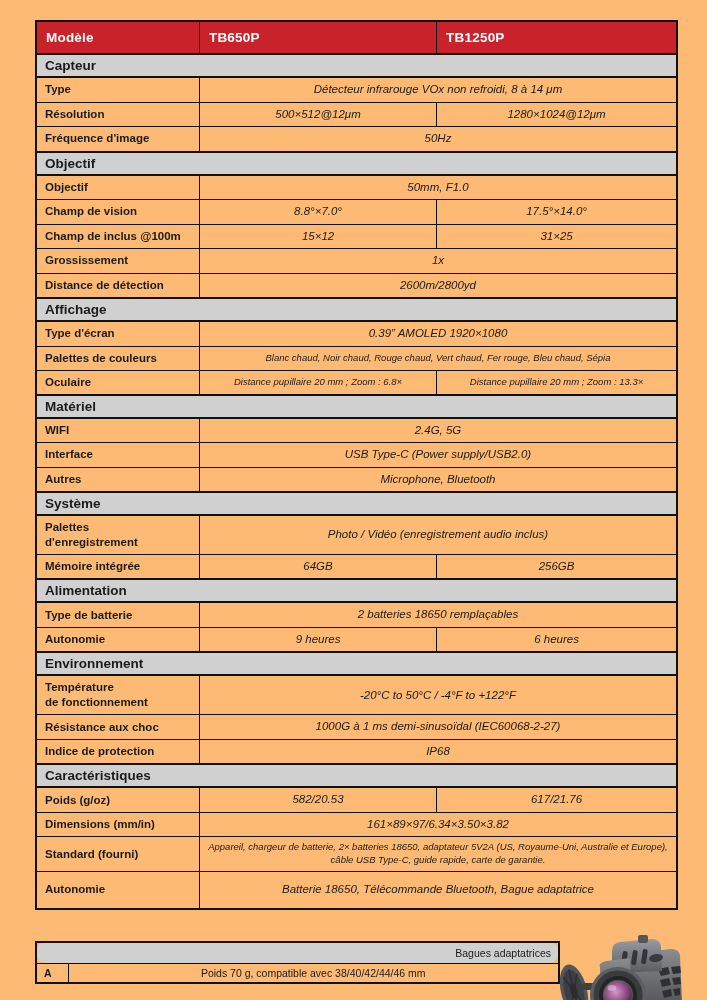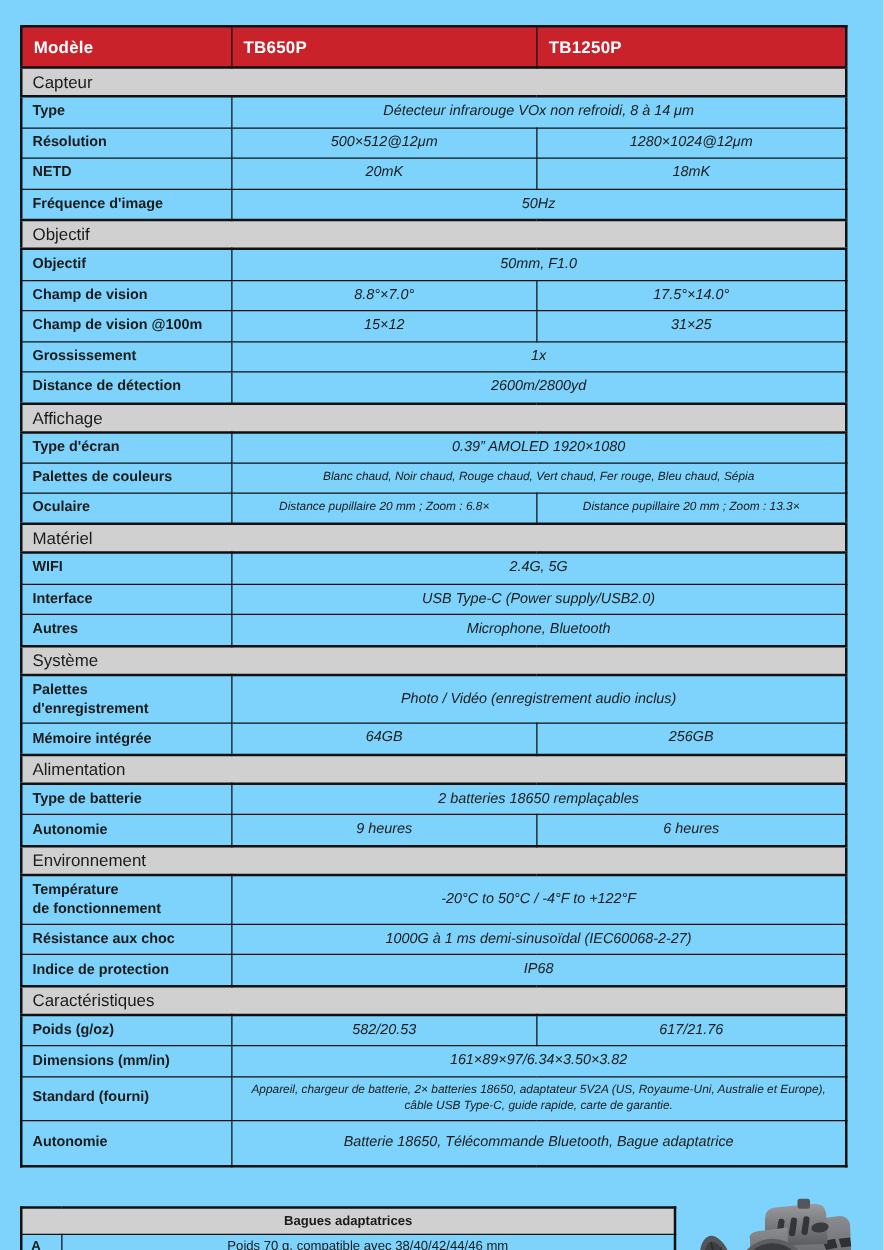--- a/index.html
+++ b/index.html
@@ -6,60 +6,60 @@
     --red:#C9222A;
     --gray:#D0D0D0;
     --ink:#1b1b1b;
     --line:#111;
   }
   *{box-sizing:border-box;}
   html,body{margin:0;padding:0;background:#ffffff;}
   body{font-family:"Liberation Sans",sans-serif;color:var(--ink);}
   .page{
     width:707px;height:1000px;margin:0 auto;position:relative;
-    padding:20px 29px 0 16px;background:#7dd3fc;overflow:hidden;
+    padding:20px 29px 0 35px;background:#fdba74;overflow:hidden;
   }
   
   table.spec{
     width:100%;border-collapse:collapse;table-layout:fixed;
     border:2px solid var(--line);
   }
   table.spec col.c1{width:25.5%;}
   table.spec col.c2{width:37%;}
   table.spec col.c3{width:37.5%;}
   .spec th,.spec td{border:1px solid var(--line);vertical-align:middle;}
   tr.model-row th{
     background:var(--red);color:#fff;text-align:left;
     font-size:13.5px;font-weight:bold;padding:8px 9px;
     letter-spacing:.2px;
   }
   tr.section-row td{
-    background:var(--gray);font-weight:normal;font-size:13.5px;
+    background:var(--gray);font-weight:bold;font-size:13.5px;
     text-align:left;padding:3px 8px;
     border-top:2px solid var(--line);border-bottom:2px solid var(--line);
   }
   td.spec-label{
     font-weight:bold;font-size:11.5px;text-align:left;
     padding:4px 8px;white-space:pre-line;line-height:1.3;
   }
   td.spec-value{
     text-align:center;font-size:11.5px;padding:4px 6px;line-height:1.35;font-style:italic;
   }
   td.spec-value.small{font-size:9.5px;}
   td.spec-value.tall{padding-top:10px;padding-bottom:10px;}
   
   .bottom{position:relative;margin-top:31px;width:100%;}
   table.adapter{
     width:525px;border-collapse:collapse;table-layout:fixed;
     border:2px solid var(--line);
   }
   .adapter th,.adapter td{border:1px solid var(--line);}
   .adapter th{
-    background:var(--gray);font-size:10.5px;font-weight:bold;
-    text-align:center;padding:4px 7px;
+    background:var(--gray);font-size:10.5px;font-weight:normal;
+    text-align:right;padding:4px 7px;border-radius:10px;
   }
   .adapter col.k{width:32px;}
   td.ring-key{font-weight:bold;font-size:10.5px;text-align:left;padding:3px 7px;}
   td.ring-value{font-size:10.5px;text-align:center;padding:3px 6px;}
   .product{position:absolute;right:-18px;top:-16px;width:142px;height:114px;}
 </style>
 </head>
 <body>
 
 <div class="page">
@@ -84,42 +84,37 @@
         <tr>
           <td class="spec-label">Type</td>
           <td class="spec-value" colspan="2">Détecteur infrarouge VOx non refroidi, 8 à 14 μm</td>
         </tr>
         <tr>
           <td class="spec-label">Résolution</td>
           <td class="spec-value" colspan="1">500×512@12μm</td>
           <td class="spec-value" colspan="1">1280×1024@12μm</td>
         </tr>
         <tr>
-          <td class="spec-label">NETD</td>
-          <td class="spec-value" colspan="1">20mK</td>
-          <td class="spec-value" colspan="1">18mK</td>
-        </tr>
-        <tr>
           <td class="spec-label">Fréquence d'image</td>
           <td class="spec-value" colspan="2">50Hz</td>
         </tr>
         <tr class="section-row">
           <td colspan="3">Objectif</td>
         </tr>
         <tr>
           <td class="spec-label">Objectif</td>
           <td class="spec-value" colspan="2">50mm, F1.0</td>
         </tr>
         <tr>
           <td class="spec-label">Champ de vision</td>
           <td class="spec-value" colspan="1">8.8°×7.0°</td>
           <td class="spec-value" colspan="1">17.5°×14.0°</td>
         </tr>
         <tr>
-          <td class="spec-label">Champ de vision @100m</td>
+          <td class="spec-label">Champ de inclus @100m</td>
           <td class="spec-value" colspan="1">15×12</td>
           <td class="spec-value" colspan="1">31×25</td>
         </tr>
         <tr>
           <td class="spec-label">Grossissement</td>
           <td class="spec-value" colspan="2">1x</td>
         </tr>
         <tr>
           <td class="spec-label">Distance de détection</td>
           <td class="spec-value" colspan="2">2600m/2800yd</td>

